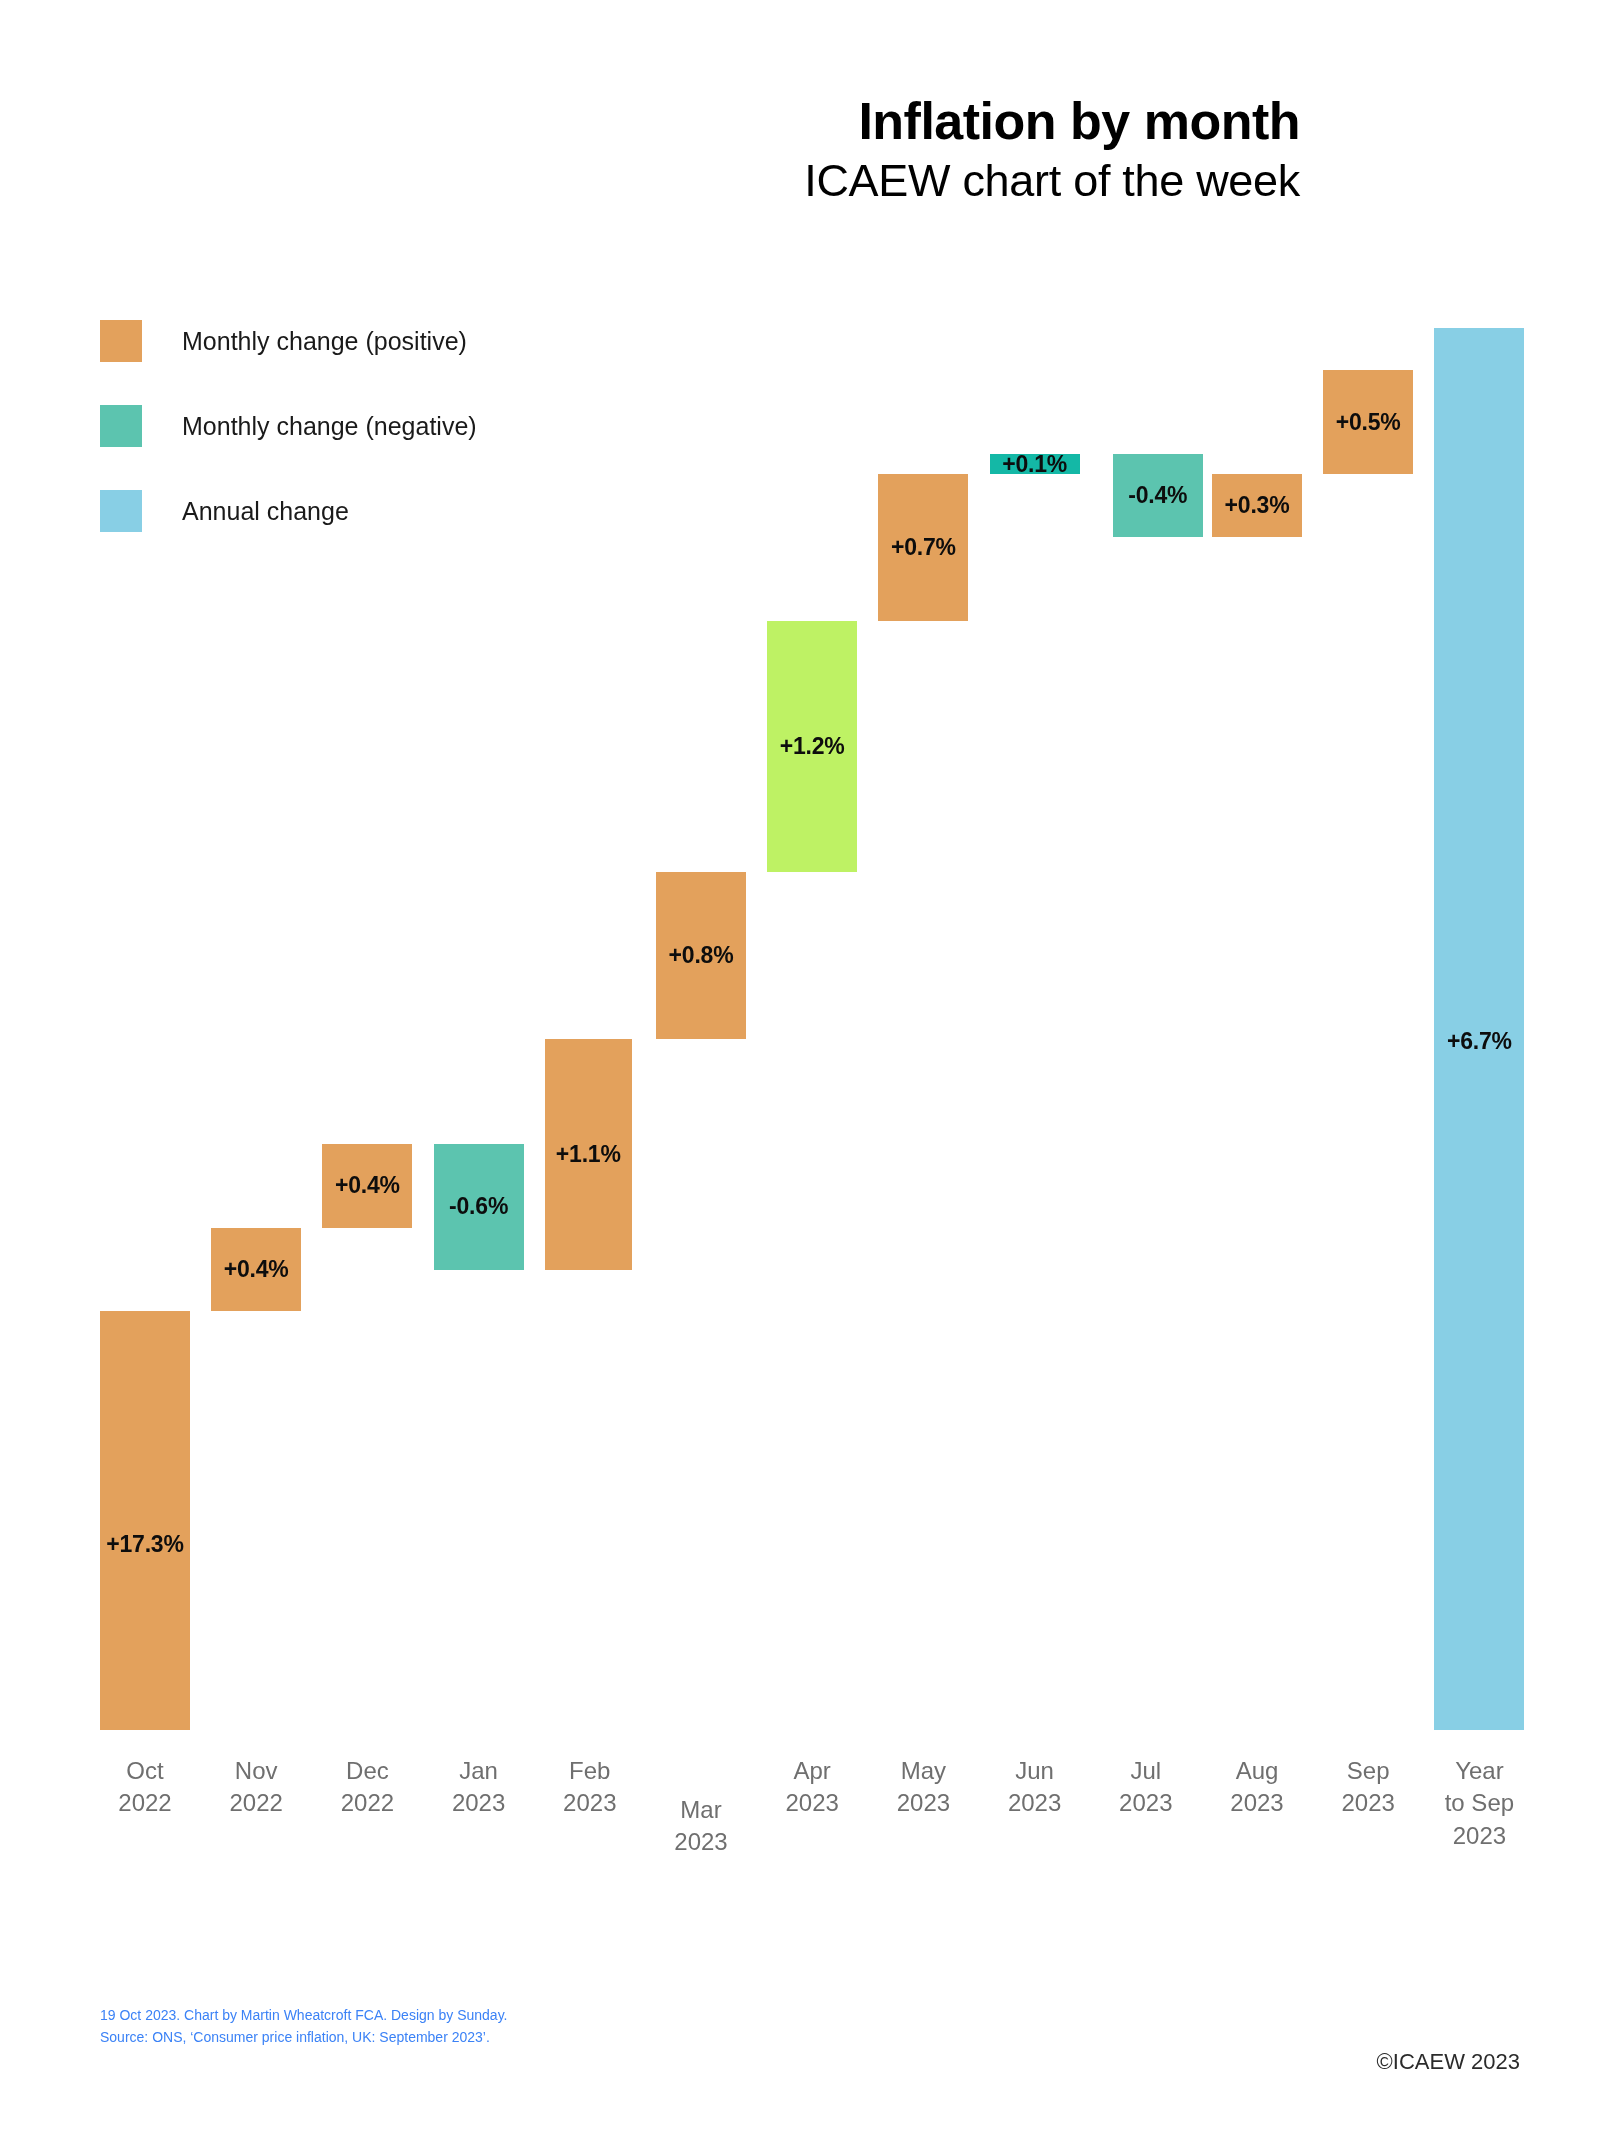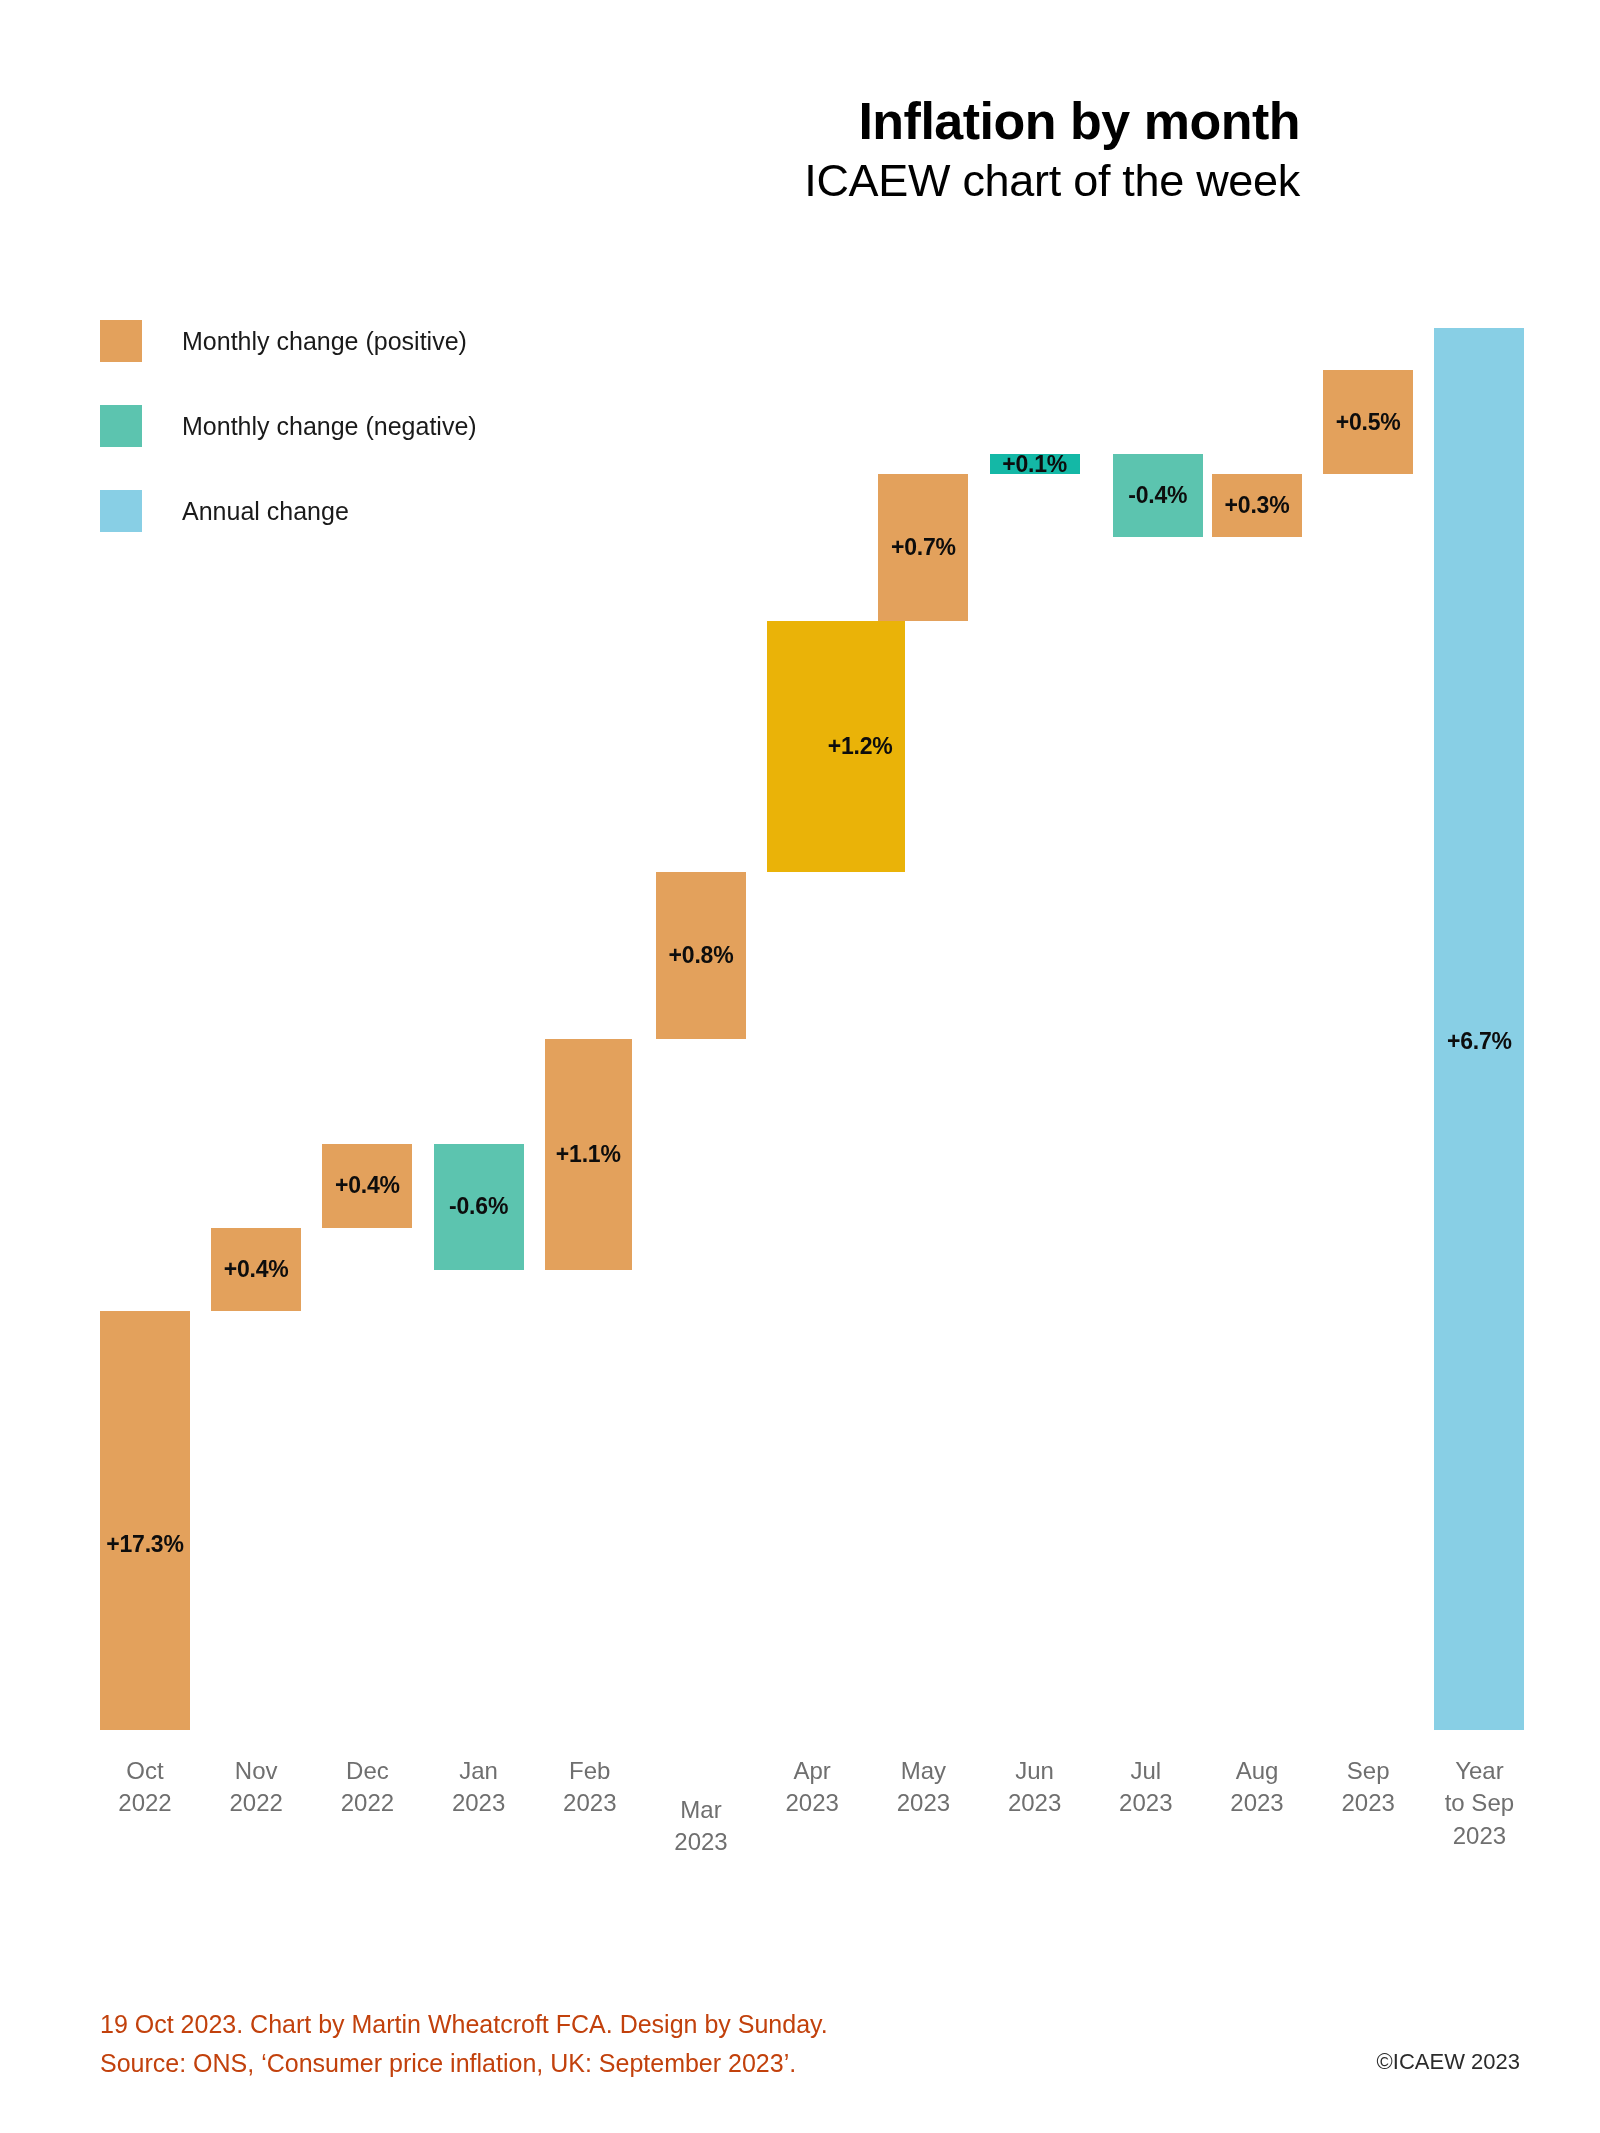--- a/index.html
+++ b/index.html
@@ -38,21 +38,21 @@
 
   
   #xaxis { position:absolute; left:0; top:1755px; width:1600px; height:150px; }
   .xtick {
     position:absolute; text-align:center; font-size:24px; color:#6f6f6f;
     line-height:1.35; white-space:pre-line;
   }
 
   
   #footer { position:absolute; left:100px; top:2005px; width:1420px; }
-  .footer-line { font-size:25px; color:#c2410c; line-height:1.55; }
+  .footer-line { font-size:14px; color:#3b82f6; line-height:1.55; }
   #copyright {
     position:absolute; right:0; top:44px; font-size:22px; color:#2b2b2b;
   }
   #footer-left { position:relative; }
 </style>
 </head>
 <body>
 
 <div id="header">
   <h1 id="chart-title">Inflation by month</h1>
@@ -86,21 +86,21 @@
     </div>
     <div class="bar" style="left: 433.6px; top: 1144.09px; width: 90px; height: 125.552px; background: rgb(92, 196, 175);">
       <span class="bar-label">-0.6%</span>
     </div>
     <div class="bar" style="left: 544.8px; top: 1039.46px; width: 87px; height: 230.179px; background: rgb(227, 161, 92);">
       <span class="bar-label">+1.1%</span>
     </div>
     <div class="bar" style="left: 656px; top: 872.06px; width: 90px; height: 167.403px; background: rgb(227, 161, 92);">
       <span class="bar-label">+0.8%</span>
     </div>
-    <div class="bar" style="left: 767.2px; top: 620.955px; width: 90px; height: 251.104px; background: #eab308; padding-left: 48px;">
+    <div class="bar" style="left: 767.2px; top: 620.955px; width: 90px; height: 251.104px; background: #bef264;">
       <span class="bar-label">+1.2%</span>
     </div>
     <div class="bar" style="left: 878.4px; top: 474.478px; width: 90px; height: 146.478px; background: rgb(227, 161, 92);">
       <span class="bar-label">+0.7%</span>
     </div>
     <div class="bar" style="left: 989.6px; top: 453.552px; width: 90px; height: 20.9254px; background: #14b8a6;">
       <span class="bar-label">+0.1%</span>
     </div>
     <div class="bar" style="left: 1100.8px; top: 453.552px; width: 90px; height: 83.7015px; background: rgb(92, 196, 175); margin-left: 12px;">
       <span class="bar-label">-0.4%</span>

